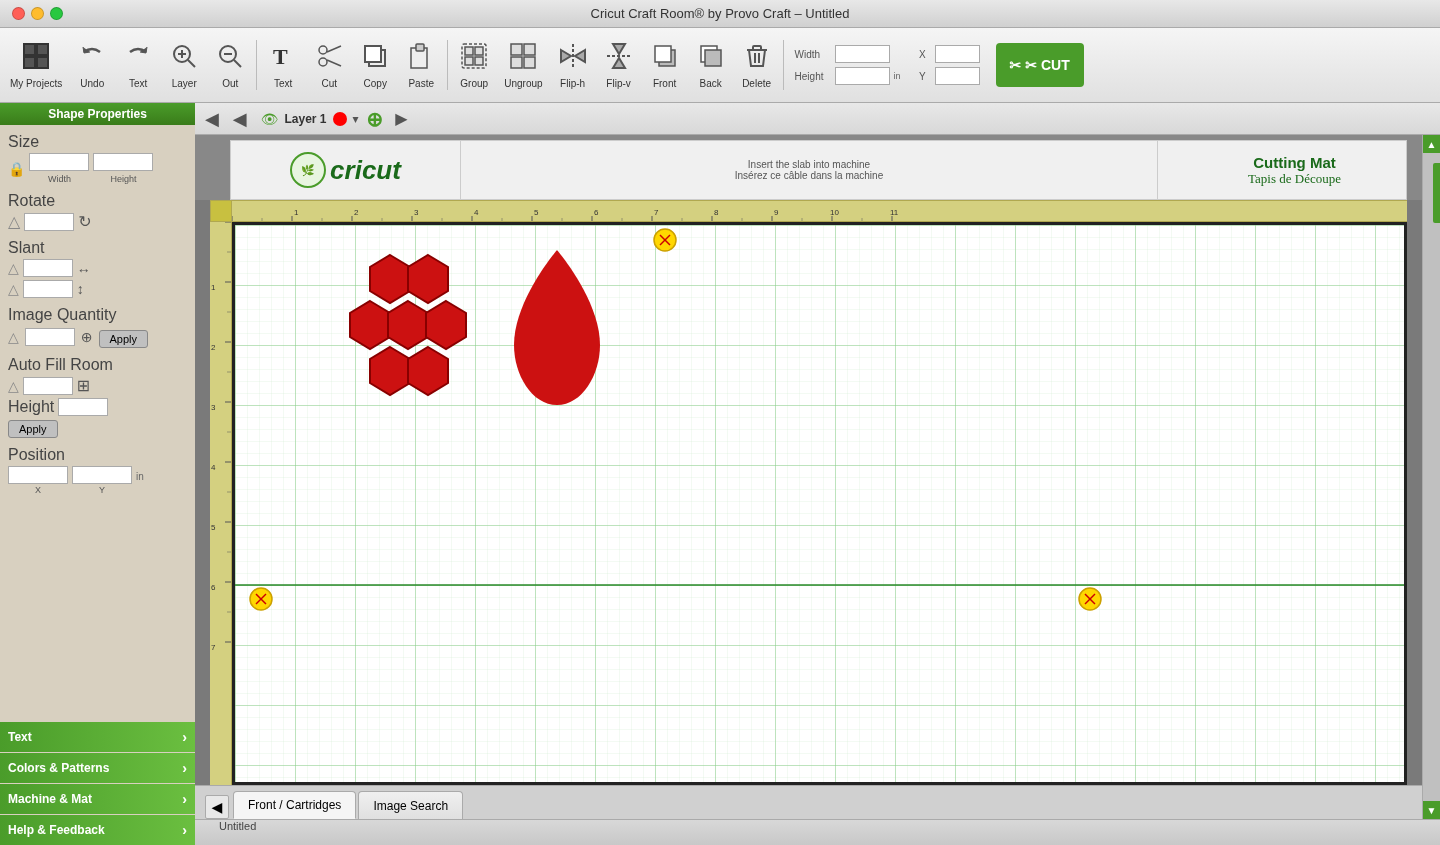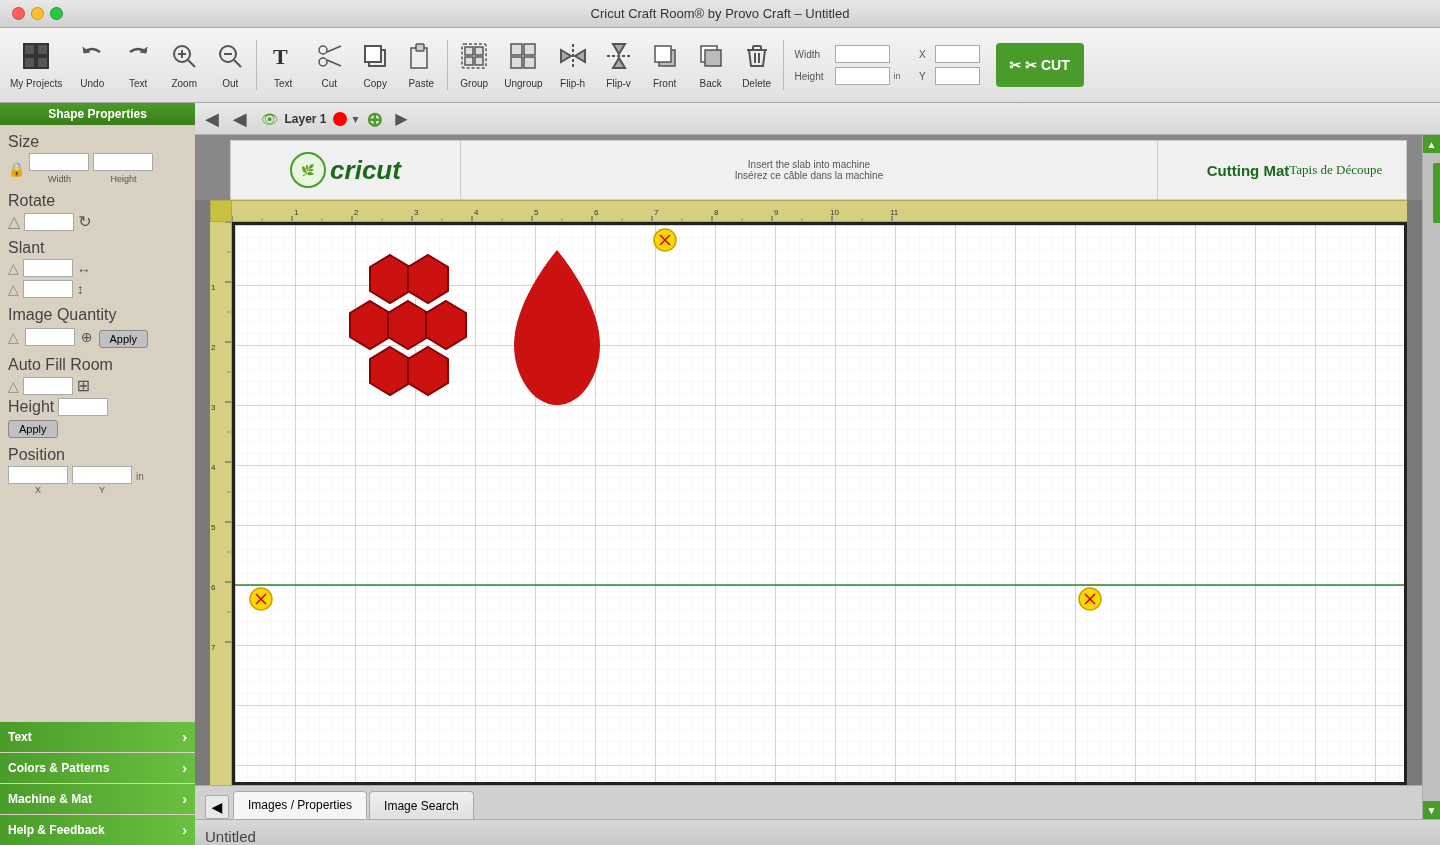--- a/index.html
+++ b/index.html
@@ -125,22 +125,22 @@
       display: flex; align-items: center; border: 1px solid #aaa;
       border-bottom: none; border-radius: 4px 4px 0 0;
       background: linear-gradient(to bottom, #f0f0f0, #e0e0e0); margin-right: 2px;
     }
     .btab.active { background: #f5f5f5; border-bottom: 1px solid #f5f5f5; }
     .btab-nav { width: 24px; height: 24px; border: 1px solid #aaa; background: #e8e8e8; display: flex; align-items: center; justify-content: center; cursor: pointer; margin-right: 4px; border-radius: 2px; font-size: 14px; }
 
     
     .status-bar {
       height: 26px; background: linear-gradient(to bottom, #d8d8d8, #c8c8c8);
-      border-top: 1px solid #aaa; display: flex; align-items: flex-end; padding: 0 10px;
-      font-size: 15px; color: #444;
+      border-top: 1px solid #aaa; display: flex; align-items: flex-start; padding: 0 24px;
+      font-size: 11px; color: #444;
     }
   </style>
 </head>
 <body>
 
 <div class="title-bar">
   <div class="window-controls">
     <div class="wc close"></div>
     <div class="wc min"></div>
     <div class="wc max"></div>
@@ -184,21 +184,21 @@
 
   <div class="tb-item">
     <div class="icon">
       <svg viewBox="0 0 28 28" fill="none" stroke="#555" stroke-width="2">
         <circle cx="12" cy="12" r="8"></circle>
         <line x1="12" y1="8" x2="12" y2="16"></line>
         <line x1="8" y1="12" x2="16" y2="12"></line>
         <line x1="18" y1="18" x2="25" y2="25"></line>
       </svg>
     </div>
-    <span>Zoom</span>
+    <span>Layer</span>
   </div>
 
   <div class="tb-item">
     <div class="icon">
       <svg viewBox="0 0 28 28" fill="none" stroke="#555" stroke-width="2">
         <circle cx="12" cy="12" r="8"></circle>
         <line x1="8" y1="12" x2="16" y2="12"></line>
         <line x1="18" y1="18" x2="25" y2="25"></line>
       </svg>
     </div>
@@ -503,21 +503,21 @@
               <div style="width:36px;height:36px;border-radius:50%;background:#e8f5e0;border:2px solid #4a9c2a;display:flex;align-items:center;justify-content:center;font-size:11px;color:#2a6a1a;font-weight:bold;">🌿</div>
               <span style="font-size:26px; font-style:italic; font-weight:bold; color:#1a6a1a;">cricut</span>
             </div>
           </div>
 
           <div style="flex:1;background:#f0f0f0;display:flex;flex-direction:column;align-items:center;justify-content:center;border:1px solid #ccc;border-right:none;">
             <span style="font-size:10px;color:#555;">Insert the slab into machine</span>
             <span style="font-size:10px;color:#555;">Insérez ce câble dans la machine</span>
           </div>
 
-          <div style="width:250px;background:#f0f0f0;display:flex;flex-direction:row;align-items:center;justify-content:center;border:1px solid #ccc;padding-left:25px;">
+          <div style="width:250px;background:#f0f0f0;display:flex;flex-direction:column;align-items:center;justify-content:center;border:1px solid #ccc;padding-left:25px;">
             <span style="font-size:15px;font-weight:bold;color:#1a6a1a;">Cutting Mat</span>
             <span style="font-size:13px;color:#1a6a1a;font-family:Liberation Serif, serif;">Tapis de Découpe</span>
           </div>
         </div>
 
         <div style="flex:1; position:relative; margin:0 15px; overflow:hidden;">
 
           <div style="position:absolute;top:0;left:0;width:22px;height:22px;background:#c8c040;z-index:5;border:1px solid #b0a850;"></div>
 
           <div style="position:absolute;top:0;left:22px;right:0;height:22px;background:#d4d080;border-top:1px solid #b0a850;border-bottom:1px solid #b0a850;overflow:hidden;z-index:4;">
@@ -643,21 +643,21 @@
                 <path d="M52,5 C52,5 95,55 95,100 C95,130 77,160 52,160 C27,160 9,130 9,100 C9,55 52,5 52,5 Z" fill="#cc1111" stroke="none"></path>
               </svg>
             </div>
 
           </div>
         </div>
 
         <div class="bottom-tabs">
           <div class="btab-nav">◀</div>
           <div class="btab active">
-            <span>Images / Properties</span>
+            <span>Front / Cartridges</span>
           </div>
           <div class="btab">
             <span>Image Search</span>
           </div>
         </div>
 
       </div>
 
       <div class="right-scrollbar">
         <div class="scroll-btn">▲</div>

